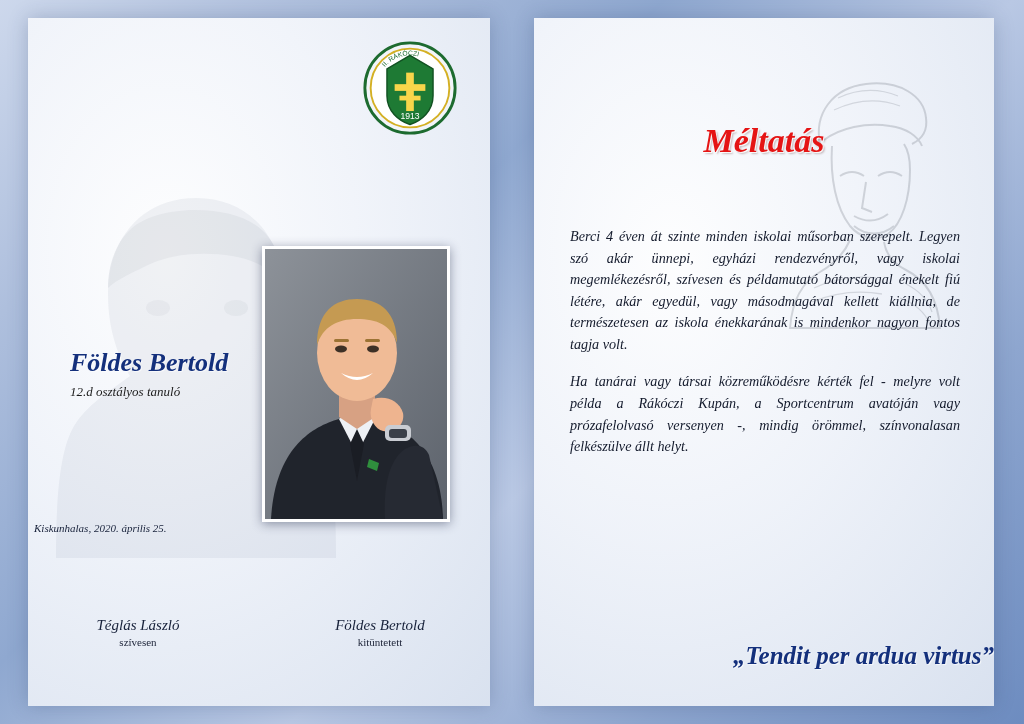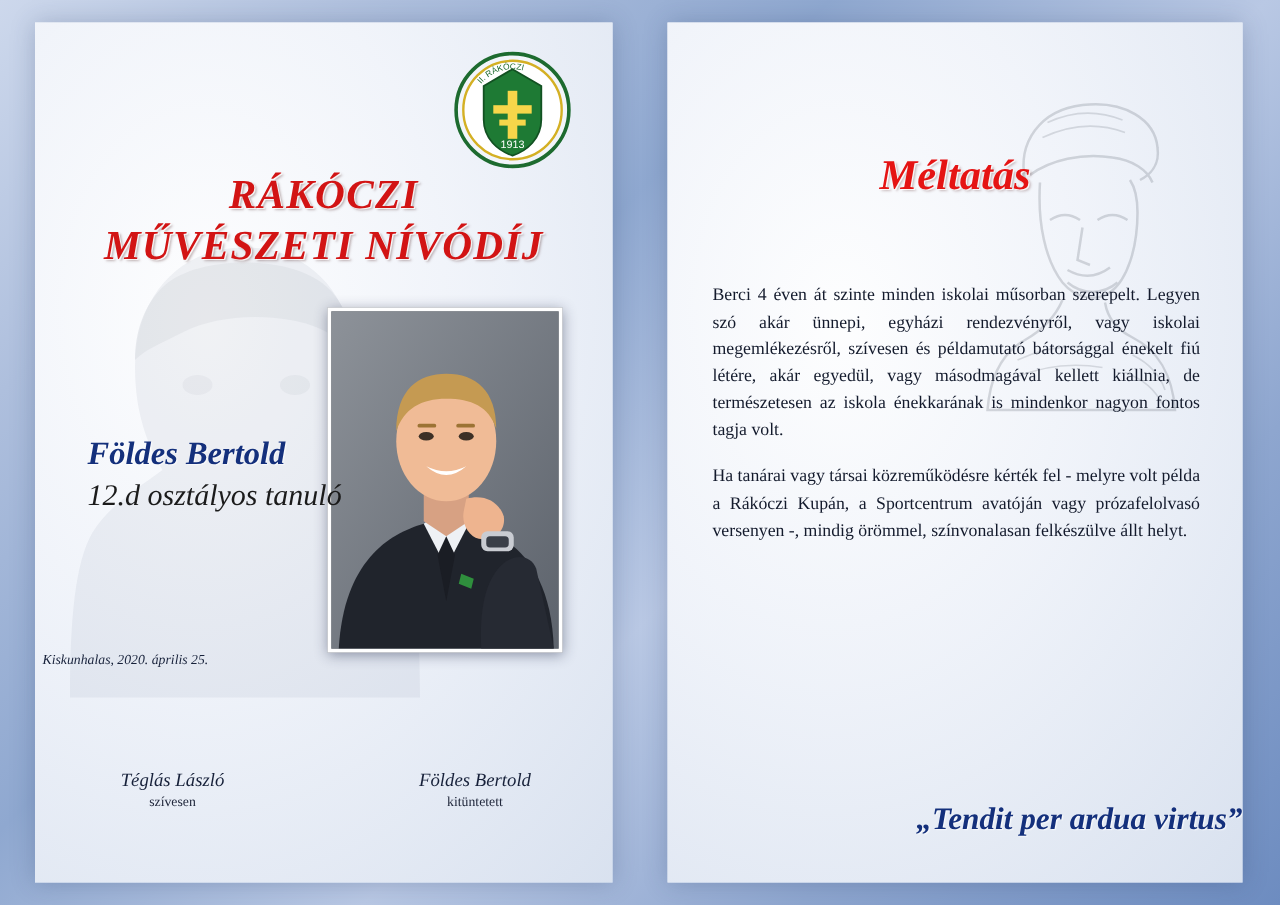--- a/index.html
+++ b/index.html
@@ -109,21 +109,21 @@
   .recipient-name {
     font-style: italic;
     font-weight: bold;
     font-size: 26px;
     color: #14307c;
     text-shadow: 1px 1px 1px rgba(255,255,255,0.7);
     line-height: 1.15;
   }
   .recipient-class {
     font-style: italic;
-    font-size: 24px;
+    font-size: 13px;
     color: #1b1b1b;
     margin-top: 6px;
   }
   .place-date {
     position: absolute;
     left: 6px;
     top: 504px;
     font-style: italic;
     font-size: 11px;
     color: #17213a;
@@ -165,20 +165,21 @@
     text-shadow: 1px 1px 0 rgba(255,255,255,0.85), 2px 2px 2px rgba(90,40,40,0.3);
   }
   .body-text {
     position: absolute;
     left: 36px;
     right: 34px;
     top: 208px;
   }
   .body-text p {
     margin: 0 0 16px 0;
+    font-style: italic;
     font-size: 14.2px;
     line-height: 1.52;
     color: #131a2c;
     text-align: justify;
   }
   .motto {
     position: absolute;
     left: 0;
     right: 0;
     bottom: 36px;
@@ -214,24 +215,20 @@
         <rect x="46" y="34" width="8" height="40" fill="#f7d64a"></rect>
         <rect x="34" y="46" width="32" height="7" fill="#f7d64a"></rect>
         <rect x="39" y="58" width="22" height="5" fill="#f7d64a"></rect>
         <text x="50" y="82" font-size="9" text-anchor="middle" fill="#ffffff" font-family="Liberation Sans, sans-serif">1913</text>
         <path id="arcTop" d="M16 50 A34 34 0 0 1 84 50" fill="none"></path>
         <text font-size="7" fill="#1d6b2f" font-family="Liberation Sans, sans-serif">
           <textPath href="#arcTop" startOffset="22%">II. RÁKÓCZI</textPath>
         </text>
       </svg>
 
-      <div class="title-block">
-        <div class="title-line">RÁKÓCZI</div>
-        <div class="title-line">MŰVÉSZETI NÍVÓDÍJ</div>
-      </div>
 
       <div class="photo">
         <svg viewBox="0 0 182 270" width="182" height="270">
           <defs>
             <linearGradient id="bg" x1="0" y1="0" x2="1" y2="1">
               <stop offset="0%" stop-color="#8d9299"></stop>
               <stop offset="100%" stop-color="#5d636c"></stop>
             </linearGradient>
           </defs>
           <rect width="182" height="270" fill="url(#bg)"></rect>

